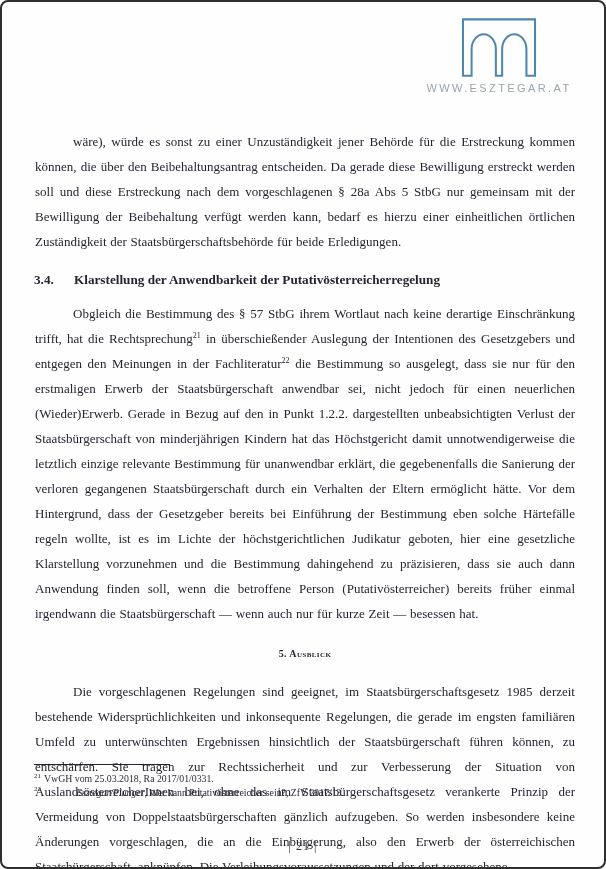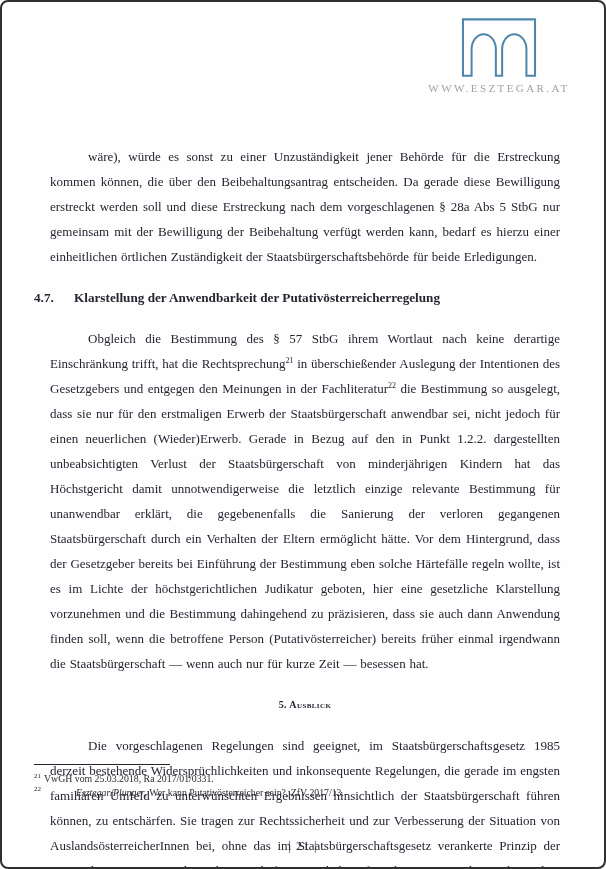--- a/index.html
+++ b/index.html
@@ -23,36 +23,36 @@
     top: 11px;
     right: 14px;
     width: 182px;
     display: flex;
     flex-direction: column;
     align-items: center;
   }
   .logo-block svg { display: block; }
   .logo-url {
     margin-top: 3px;
-    font-family: Liberation Serif, serif;
+    font-family: Liberation Sans, sans-serif;
     font-size: 11px;
     letter-spacing: 2.4px;
     color: #9ba3ab;
     white-space: nowrap;
   }
 
   
   .doc-main {
     position: absolute;
     left: 32px;
     right: 28px;
     top: 126px;
   }
   p.body {
-    margin: 16px;
+    margin: 1px;
     font-size: 13px;
     line-height: 25px;
     text-align: justify;
     text-indent: 38px;
     word-spacing: 0.5px;
   }
   h2.sec47 {
     margin: 13px 0 9px 0;
     font-size: 13.2px;
     line-height: 25px;
@@ -124,21 +124,21 @@
     <div class="logo-url">WWW.ESZTEGAR.AT</div>
   </div>
 
   <div class="doc-main">
 
     <p class="body">
       <span>wäre), würde es sonst zu einer Unzuständigkeit jener Behörde für die Erstreckung kommen können, die über den Beibehaltungsantrag entscheiden. Da gerade diese Bewilligung erstreckt werden soll und diese Erstreckung nach dem vorgeschlagenen § 28a Abs 5 StbG nur gemeinsam mit der Bewilligung der Beibehaltung verfügt werden kann, bedarf es hierzu einer einheitlichen örtlichen Zuständigkeit der Staatsbürgerschaftsbehörde für beide Erledigungen.</span>
     </p>
 
     <h2 class="sec47">
-      <span class="h-num">4.7.</span><span class="h-title">Klarstellung der Anwendbarkeit der Putativösterreicherregelung</span>
+      <span class="h-num">3.4.</span><span class="h-title">Klarstellung der Anwendbarkeit der Putativösterreicherregelung</span>
     </h2>
 
     <p class="body">
       <span>Obgleich die Bestimmung des § 57 StbG ihrem Wortlaut nach keine derartige Einschränkung trifft, hat die Rechtsprechung</span><sup class="fn-ref">21</sup><span> in überschießender Auslegung der Intentionen des Gesetzgebers und entgegen den Meinungen in der Fachliteratur</span><sup class="fn-ref">22</sup><span> die Bestimmung so ausgelegt, dass sie nur für den erstmaligen Erwerb der Staatsbürgerschaft anwendbar sei, nicht jedoch für einen neuerlichen (Wieder)Erwerb. Gerade in Bezug auf den in Punkt 1.2.2. dargestellten unbeabsichtigten Verlust der Staatsbürgerschaft von minderjährigen Kindern hat das Höchstgericht damit unnotwendigerweise die letztlich einzige relevante Bestimmung für unanwendbar erklärt, die gegebenenfalls die Sanierung der verloren gegangenen Staatsbürgerschaft durch ein Verhalten der Eltern ermöglicht hätte. Vor dem Hintergrund, dass der Gesetzgeber bereits bei Einführung der Bestimmung eben solche Härtefälle regeln wollte, ist es im Lichte der höchstgerichtlichen Judikatur geboten, hier eine gesetzliche Klarstellung vorzunehmen und die Bestimmung dahingehend zu präzisieren, dass sie auch dann Anwendung finden soll, wenn die betroffene Person (Putativösterreicher) bereits früher einmal irgendwann die Staatsbürgerschaft — wenn auch nur für kurze Zeit — besessen hat.</span>
     </p>
 
     <h3 class="sec5">
       <span>5. Ausblick</span>
     </h3>
 

